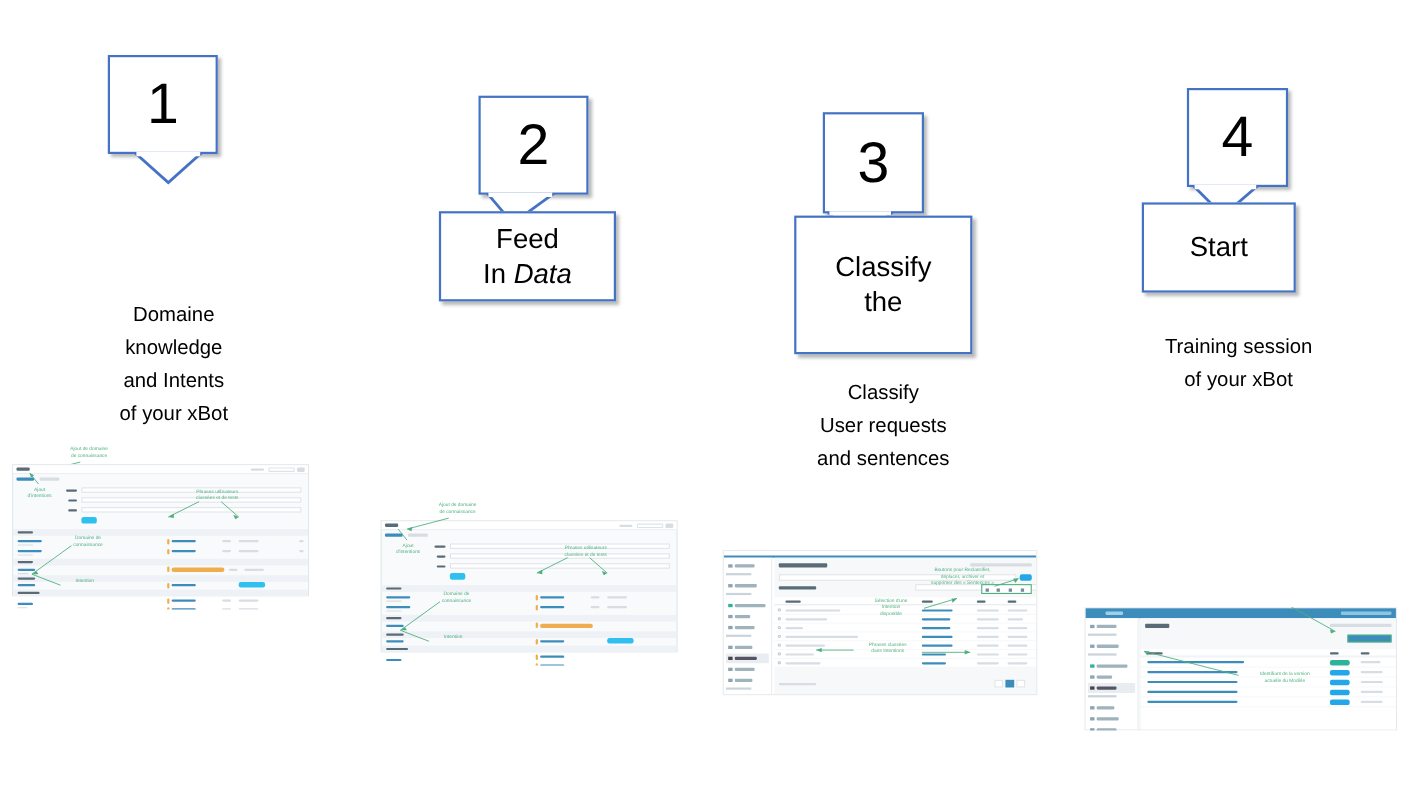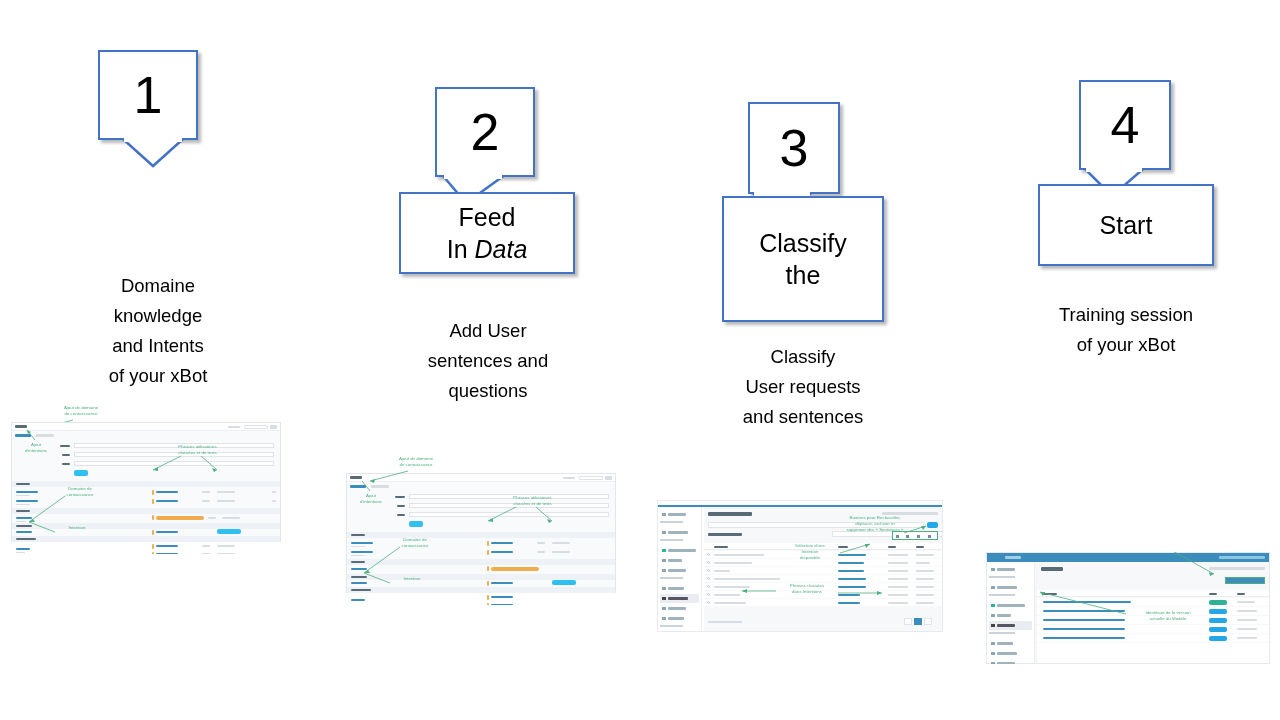--- a/index.html
+++ b/index.html
@@ -118,27 +118,24 @@
 
   <div class="num-box" style="left:435px; top:87px; width:100px; height:90px;">
     <span>2</span>
   </div>
   <div class="tail-wrap" style="left:440px; top:175px;">
     <svg width="70" height="32" viewBox="0 0 70 32">
       <polygon points="4,2 62,2 26,28" fill="#ffffff" stroke="#4472C4" stroke-width="2.5"></polygon>
       <line x1="4" y1="2" x2="62" y2="2" stroke="#ffffff" stroke-width="4"></line>
     </svg>
   </div>
-  <div class="title-box" style="left:399px; top:192px; width:176px; height:82px;">
+  <div class="title-box" style="left:399px; top:192px; width:161px; height:82px;">
     <span>Feed</span>
     <span><span>In </span><em>Data</em></span>
   </div>
-  <div class="caption" style="left:378px; top:316px; width:220px;">Add User
-sentences and
-questions</div>
 
   <div class="num-box" style="left:748px; top:102px; width:92px; height:92px;">
     <span>3</span>
   </div>
   <div class="tail-wrap" style="left:750px; top:192px;">
     <svg width="68" height="32" viewBox="0 0 68 32">
       <polygon points="4,2 60,2 28,28" fill="#ffffff" stroke="#4472C4" stroke-width="2.5"></polygon>
       <line x1="4" y1="2" x2="60" y2="2" stroke="#ffffff" stroke-width="4"></line>
     </svg>
   </div>
@@ -152,21 +149,21 @@
 
   <div class="num-box" style="left:1079px; top:80px; width:92px; height:90px;">
     <span>4</span>
   </div>
   <div class="tail-wrap" style="left:1082px; top:168px;">
     <svg width="68" height="32" viewBox="0 0 68 32">
       <polygon points="4,2 60,2 30,28" fill="#ffffff" stroke="#4472C4" stroke-width="2.5"></polygon>
       <line x1="4" y1="2" x2="60" y2="2" stroke="#ffffff" stroke-width="4"></line>
     </svg>
   </div>
-  <div class="title-box" style="left:1038px; top:184px; width:176px; height:82px;">
+  <div class="title-box" style="left:1038px; top:184px; width:140px; height:82px;">
     <span>Start</span>
   </div>
   <div class="caption" style="left:1016px; top:300px; width:220px;">Training session
 of your xBot</div>
 
   <div class="shot" style="left:5px; top:404px; width:285px; height:150px;">
 
     <div class="ann" style="left:36px; top:1px; width:80px;">Ajout de domaine
 de connaissance</div>
     <div class="leader" style="left:0; top:0;">

